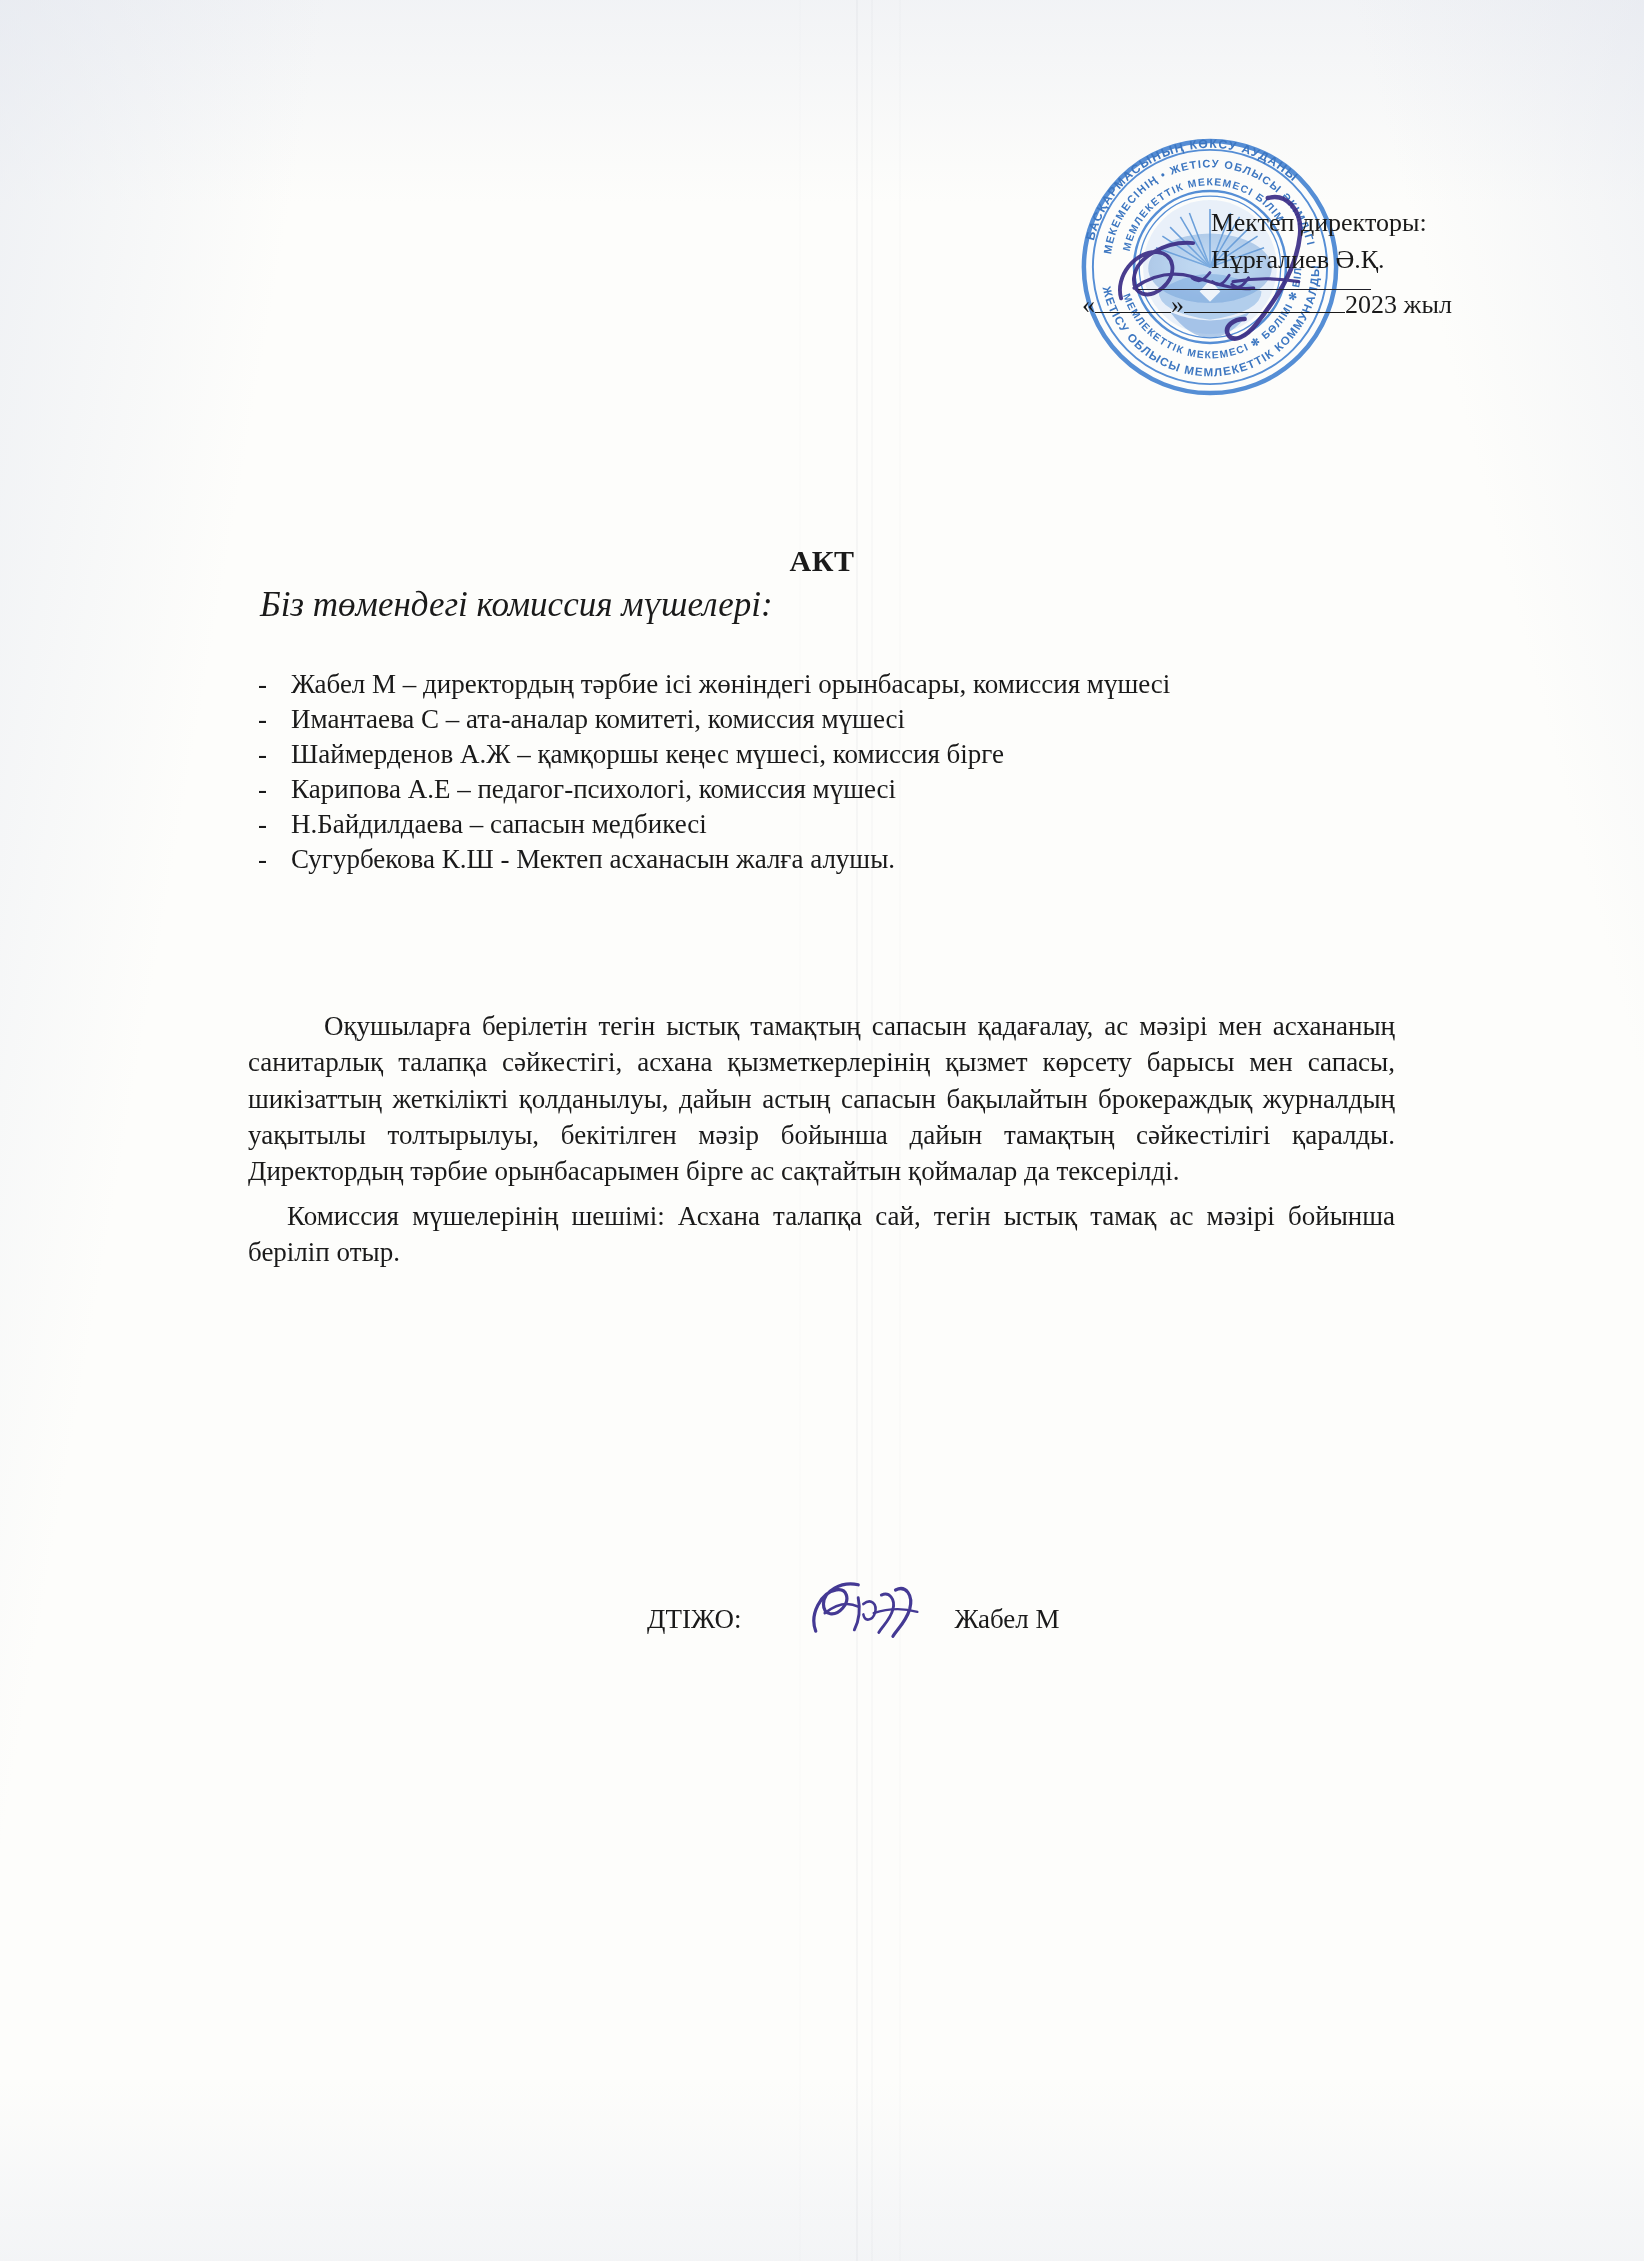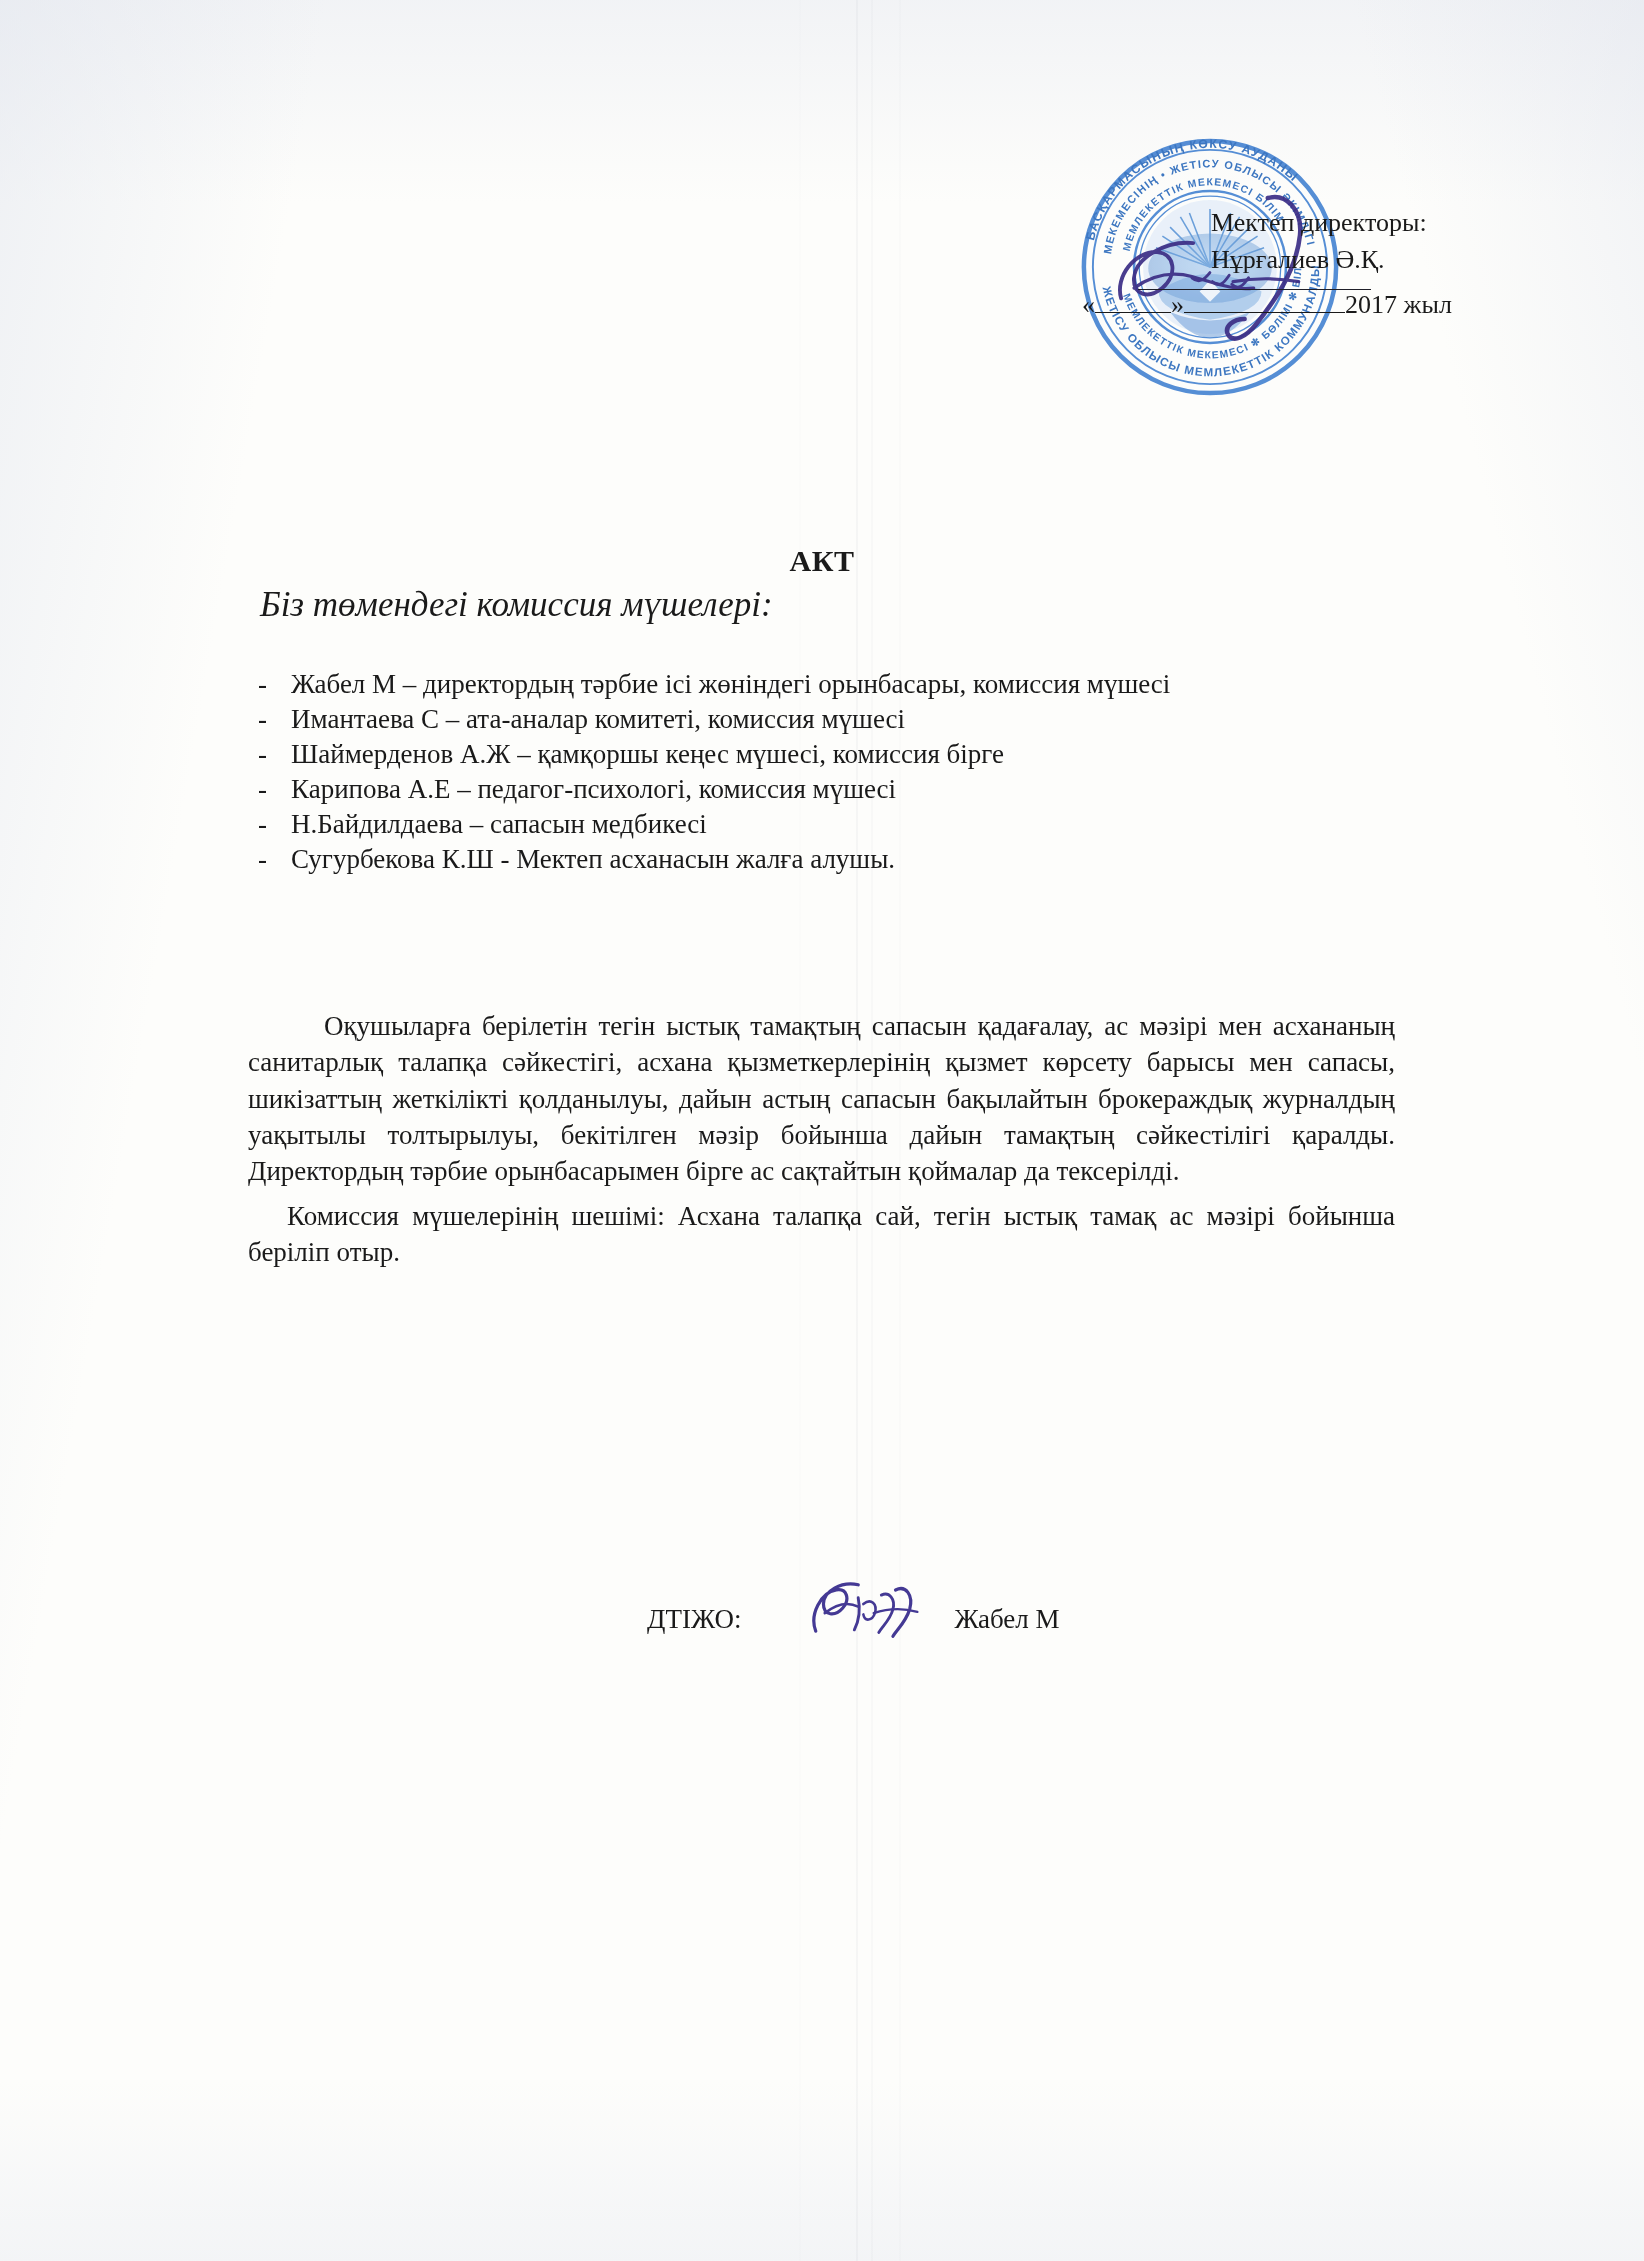--- a/index.html
+++ b/index.html
@@ -272,21 +272,21 @@
   </svg>
 
   <div class="header-block">
     <div class="header-line">Мектеп директоры:</div>
     <div class="header-line">Нұрғалиев  Ә.Қ.</div>
   </div>
 
   <div class="sig-rule"></div>
 
   <div class="date-line">
-    <span class="q-open">«</span><span class="blank blank-a"></span><span class="q-close">»</span><span class="blank blank-b"></span><span>2017 жыл</span>
+    <span class="q-open">«</span><span class="blank blank-a"></span><span class="q-close">»</span><span class="blank blank-b"></span><span>2023 жыл</span>
   </div>
 
   <div class="doc-title">АКТ</div>
 
   <div class="intro">Біз төмендегі комиссия мүшелері:</div>
 
   <ul class="members">
     <li><span class="dash">-</span><span>Жабел М – директордың тәрбие ісі жөніндегі орынбасары, комиссия мүшесі</span></li>
     <li><span class="dash">-</span></li>
     <li><span class="dash">-</span><span>Имантаева С – ата-аналар комитеті, комиссия мүшесі</span></li>

